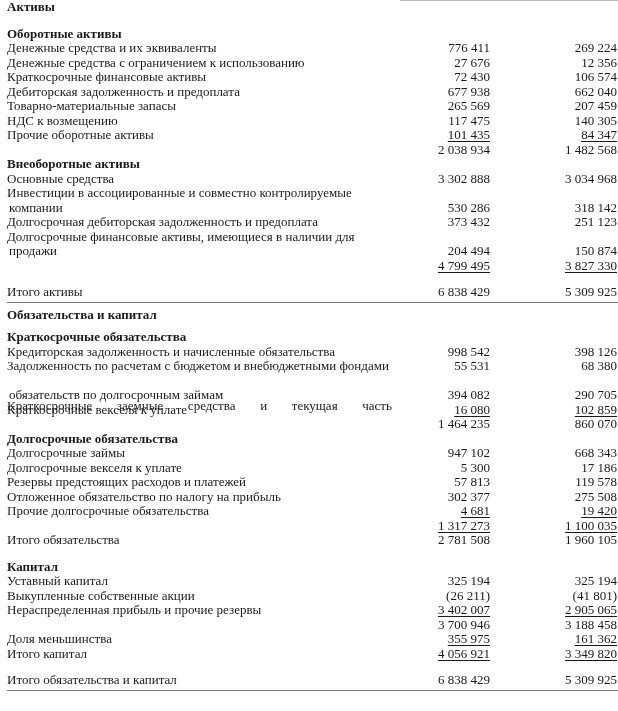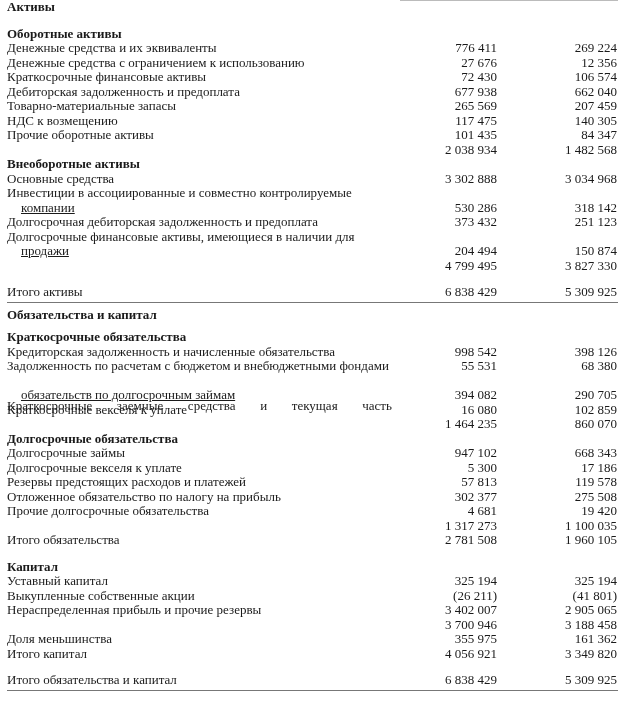--- a/index.html
+++ b/index.html
@@ -5,25 +5,25 @@
   html, body { margin: 0; padding: 0; background: #ffffff; }
   body {
     width: 618px; height: 711px; overflow: hidden; position: relative;
     font-family: "Liberation Serif", "DejaVu Serif", serif;
     font-size: 13px; color: #1a1a1a;
   }
   .topline { position: absolute; left: 400px; top: 0; width: 218px; height: 1px; background: #bbbbbb; }
   .sheet { position: absolute; left: 7px; top: 0; width: 611px; }
   .row { position: relative; height: 14.5px; line-height: 14.5px; white-space: nowrap; }
   .lbl { position: absolute; left: 0; top: 0; }
-  .lbl.indent { left: 14px; text-decoration: underline; }
+  .lbl.indent { left: 2px; }
   .lbl.bold { font-weight: bold; text-align: right; }
-  .v1 { position: absolute; right: 121px; top: 0; text-align: right; }
+  .v1 { position: absolute; right: 128px; top: 0; text-align: right; }
   .v2 { position: absolute; right: 1px; top: 0; text-align: left; }
-  .ul { text-decoration-thickness: 1px; text-underline-offset: 2px; }
+  .ul { text-decoration: underline; text-decoration-thickness: 1px; text-underline-offset: 2px; }
   .sp { height: 8px; }
   .sp2 { height: 12px; }
   .rule { position: absolute; left: 0; right: 0; bottom: -3px; height: 1px; background: #777; }
   .justify { display: flex; justify-content: space-between; width: 385px; margin-top: 25px; }
 </style>
 </head>
 <body>
 
 <div class="topline"></div>
 

